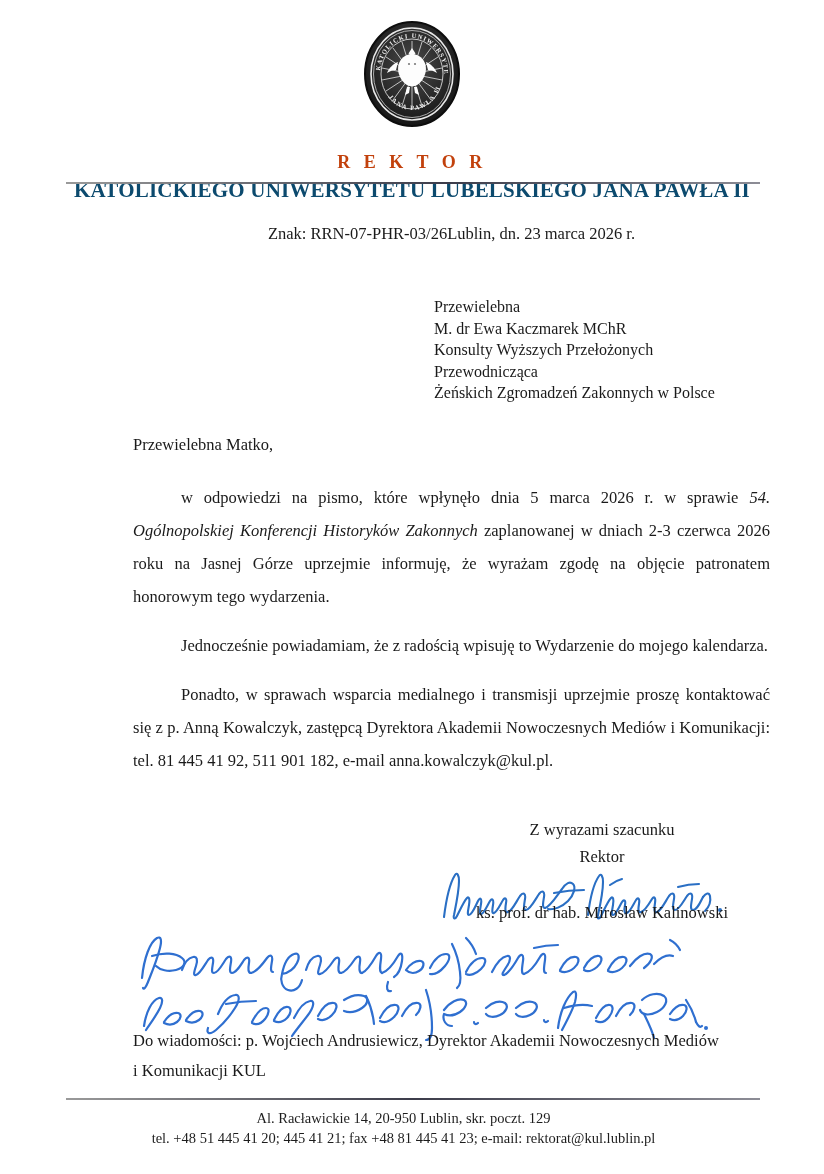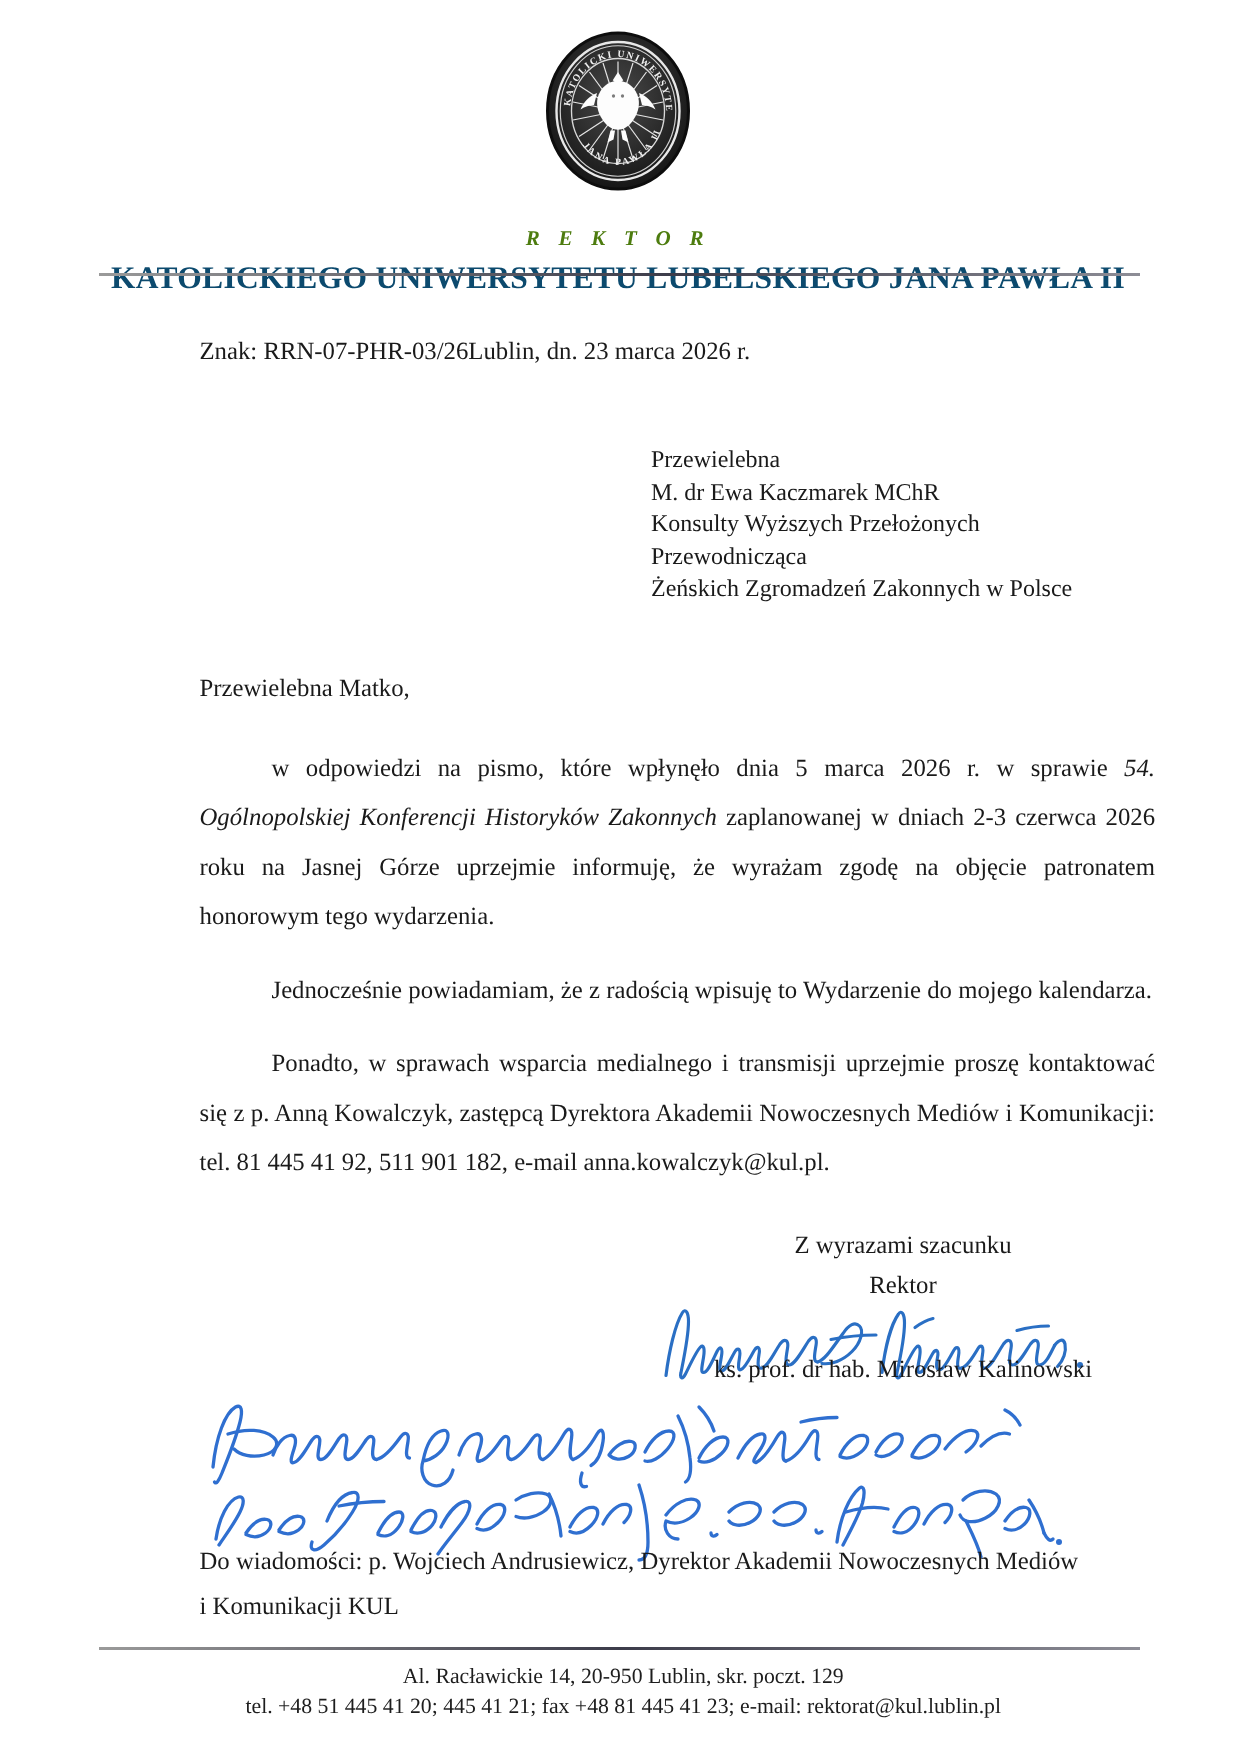--- a/index.html
+++ b/index.html
@@ -28,25 +28,24 @@
     text-align: center;
   }
   .seal {
     width: 104px;
     height: 112px;
     margin: 0 auto;
     display: block;
   }
   .lh-rektor {
     margin-top: 22px;
-    font-size: 14px;
+    font-size: 18px;
     font-weight: bold;
     letter-spacing: 4.5px;
-    color: #4d7c0f;
-    font-style: italic;
+    color: #c2410c;
   }
   .lh-univ {
     margin-top: 5px;
     font-size: 21px;
     font-weight: bold;
     letter-spacing: 0.2px;
     color: #0c4a6e;
   }
   .rule-top {
     position: absolute;
@@ -57,41 +56,41 @@
     background: linear-gradient(to right, #9a9a9a, #3c3c4a 55%, #8d8d96);
   }
 
   
   .meta {
     position: absolute;
     top: 224px;
     left: 133px;
     width: 637px;
     display: flex;
-    justify-content: flex-start;
+    justify-content: center;
     align-items: baseline;
     font-size: 16.5px;
   }
   .meta-ref { white-space: nowrap; }
   .meta-date { white-space: nowrap; }
 
   
   .addressee {
     position: absolute;
     top: 296px;
     left: 434px;
     font-size: 16px;
     line-height: 21.5px;
   }
   .addressee div { white-space: nowrap; }
 
   
   .body-wrap {
     position: absolute;
-    top: 449px;
+    top: 435px;
     left: 133px;
     width: 637px;
     font-size: 16.5px;
   }
   .salutation {
     margin: 0 0 26px 0;
     font-size: 16.5px;
   }
   .para {
     margin: 0 0 1px 0;
@@ -161,21 +160,21 @@
     position: absolute;
     top: 1098px;
     left: 66px;
     width: 694px;
     height: 2px;
     background: linear-gradient(to right, #9a9a9a, #3c3c4a 50%, #8d8d96);
   }
   .footer {
     position: absolute;
     top: 1108px;
-    left: 16px;
+    left: 4px;
     width: 799px;
     text-align: center;
     font-size: 14.5px;
     line-height: 20px;
     color: #1d1d1d;
   }
 </style>
 </head>
 <body>
 

